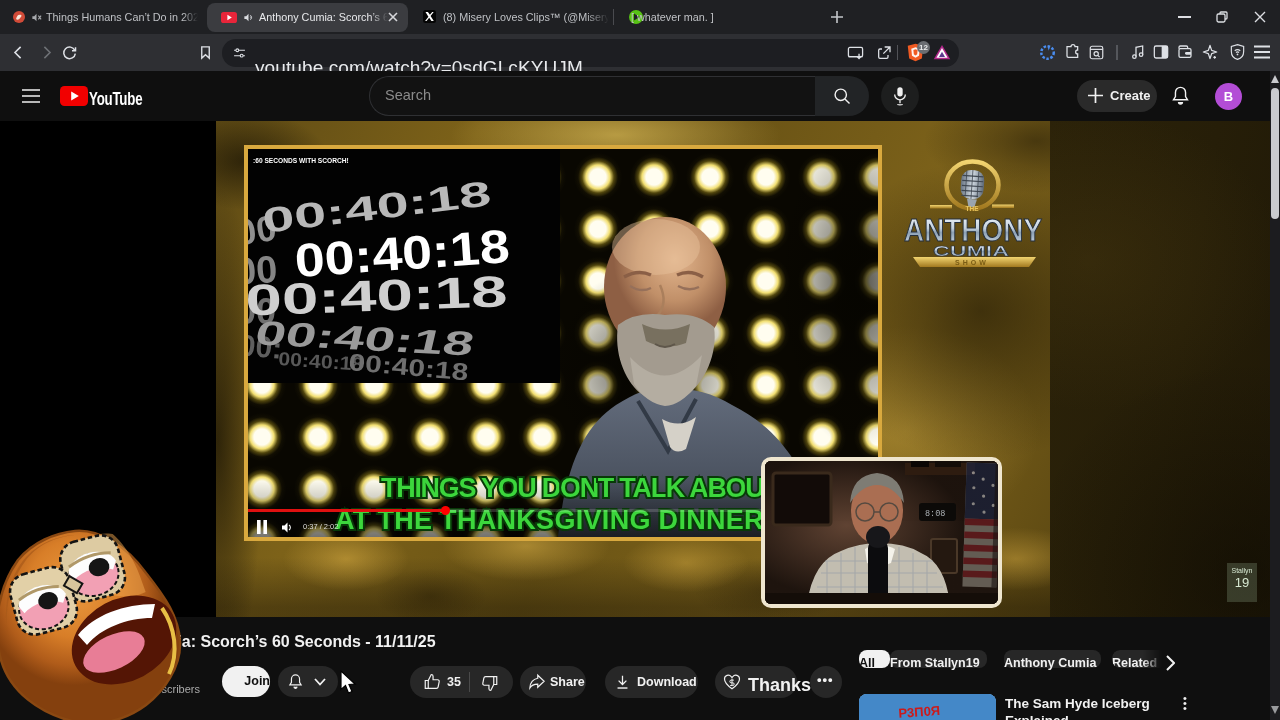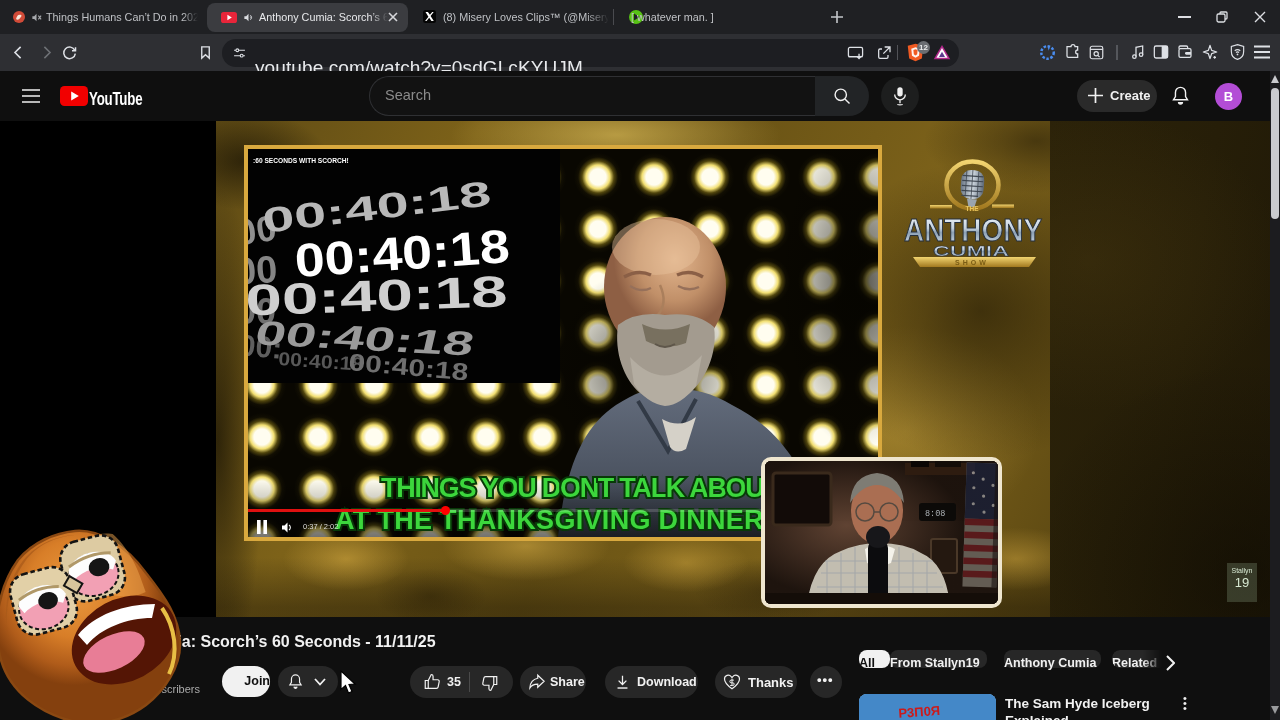--- a/index.html
+++ b/index.html
@@ -488,21 +488,21 @@
     <path d="M12 3 V15 M6.5 10 L12 15.5 L17.5 10"></path>
       <path d="M5 20.5 h14" stroke-width="2"></path>
   </svg>
   <div class="abs" style="left:637px; top:675px; font-size:12.5px; font-weight:bold; color:#f1f1f1;">Download</div>
 
   <div class="abs pill" style="left:715px; top:666px; width:82px; height:32px;"></div>
   <svg class="abs" style="left:723px; top:673px;" width="18" height="18" viewBox="0 0 24 24" fill="none" stroke="#f1f1f1" stroke-width="1.6">
     <path d="M12 21 C5 16 2 12 2 8 a5 5 0 0 1 9-3 l1 1.2 L13 5 a5 5 0 0 1 9 3 c0 4-3 8-10 13 z"></path>
     <path d="M12 7.5 v9 M14.5 9.5 h-3.6 a1.8 1.8 0 0 0 0 3.6 h2.2 a1.8 1.8 0 0 1 0 3.6 H9.5" stroke-width="1.3"></path>
   </svg>
-  <div class="abs" style="left:748px; top:675px; font-size:13px; font-weight:bold; color:#f1f1f1;">Thanks</div>
+  <div class="abs" style="left:748px; top:675px; font-size:18px; font-weight:bold; color:#f1f1f1;">Thanks</div>
 
   <div class="abs pill" style="left:810px; top:666px; width:32px; height:32px; border-radius:50%;"></div>
   <div class="abs" style="left:817px; top:672px; color:#f1f1f1; font-size:13px; font-weight:bold; letter-spacing:1px;">•••</div>
 
   <svg class="abs" style="left:340px; top:670px;" width="17" height="26" viewBox="0 0 17 26">
     <path d="M1 1 L1 19.5 L5.5 15.5 L8.5 23 L12 21.5 L9 14.5 L15 14 Z" fill="#fff" stroke="#000" stroke-width="1.2"></path>
   </svg>
 
   <div class="abs chip" style="left:859px; width:31px; background:#f1f1f1; color:#0f0f0f;">All</div>
   <div class="abs chip" style="left:882px; width:97px;margin-left:8px;">From Stallyn19</div>

